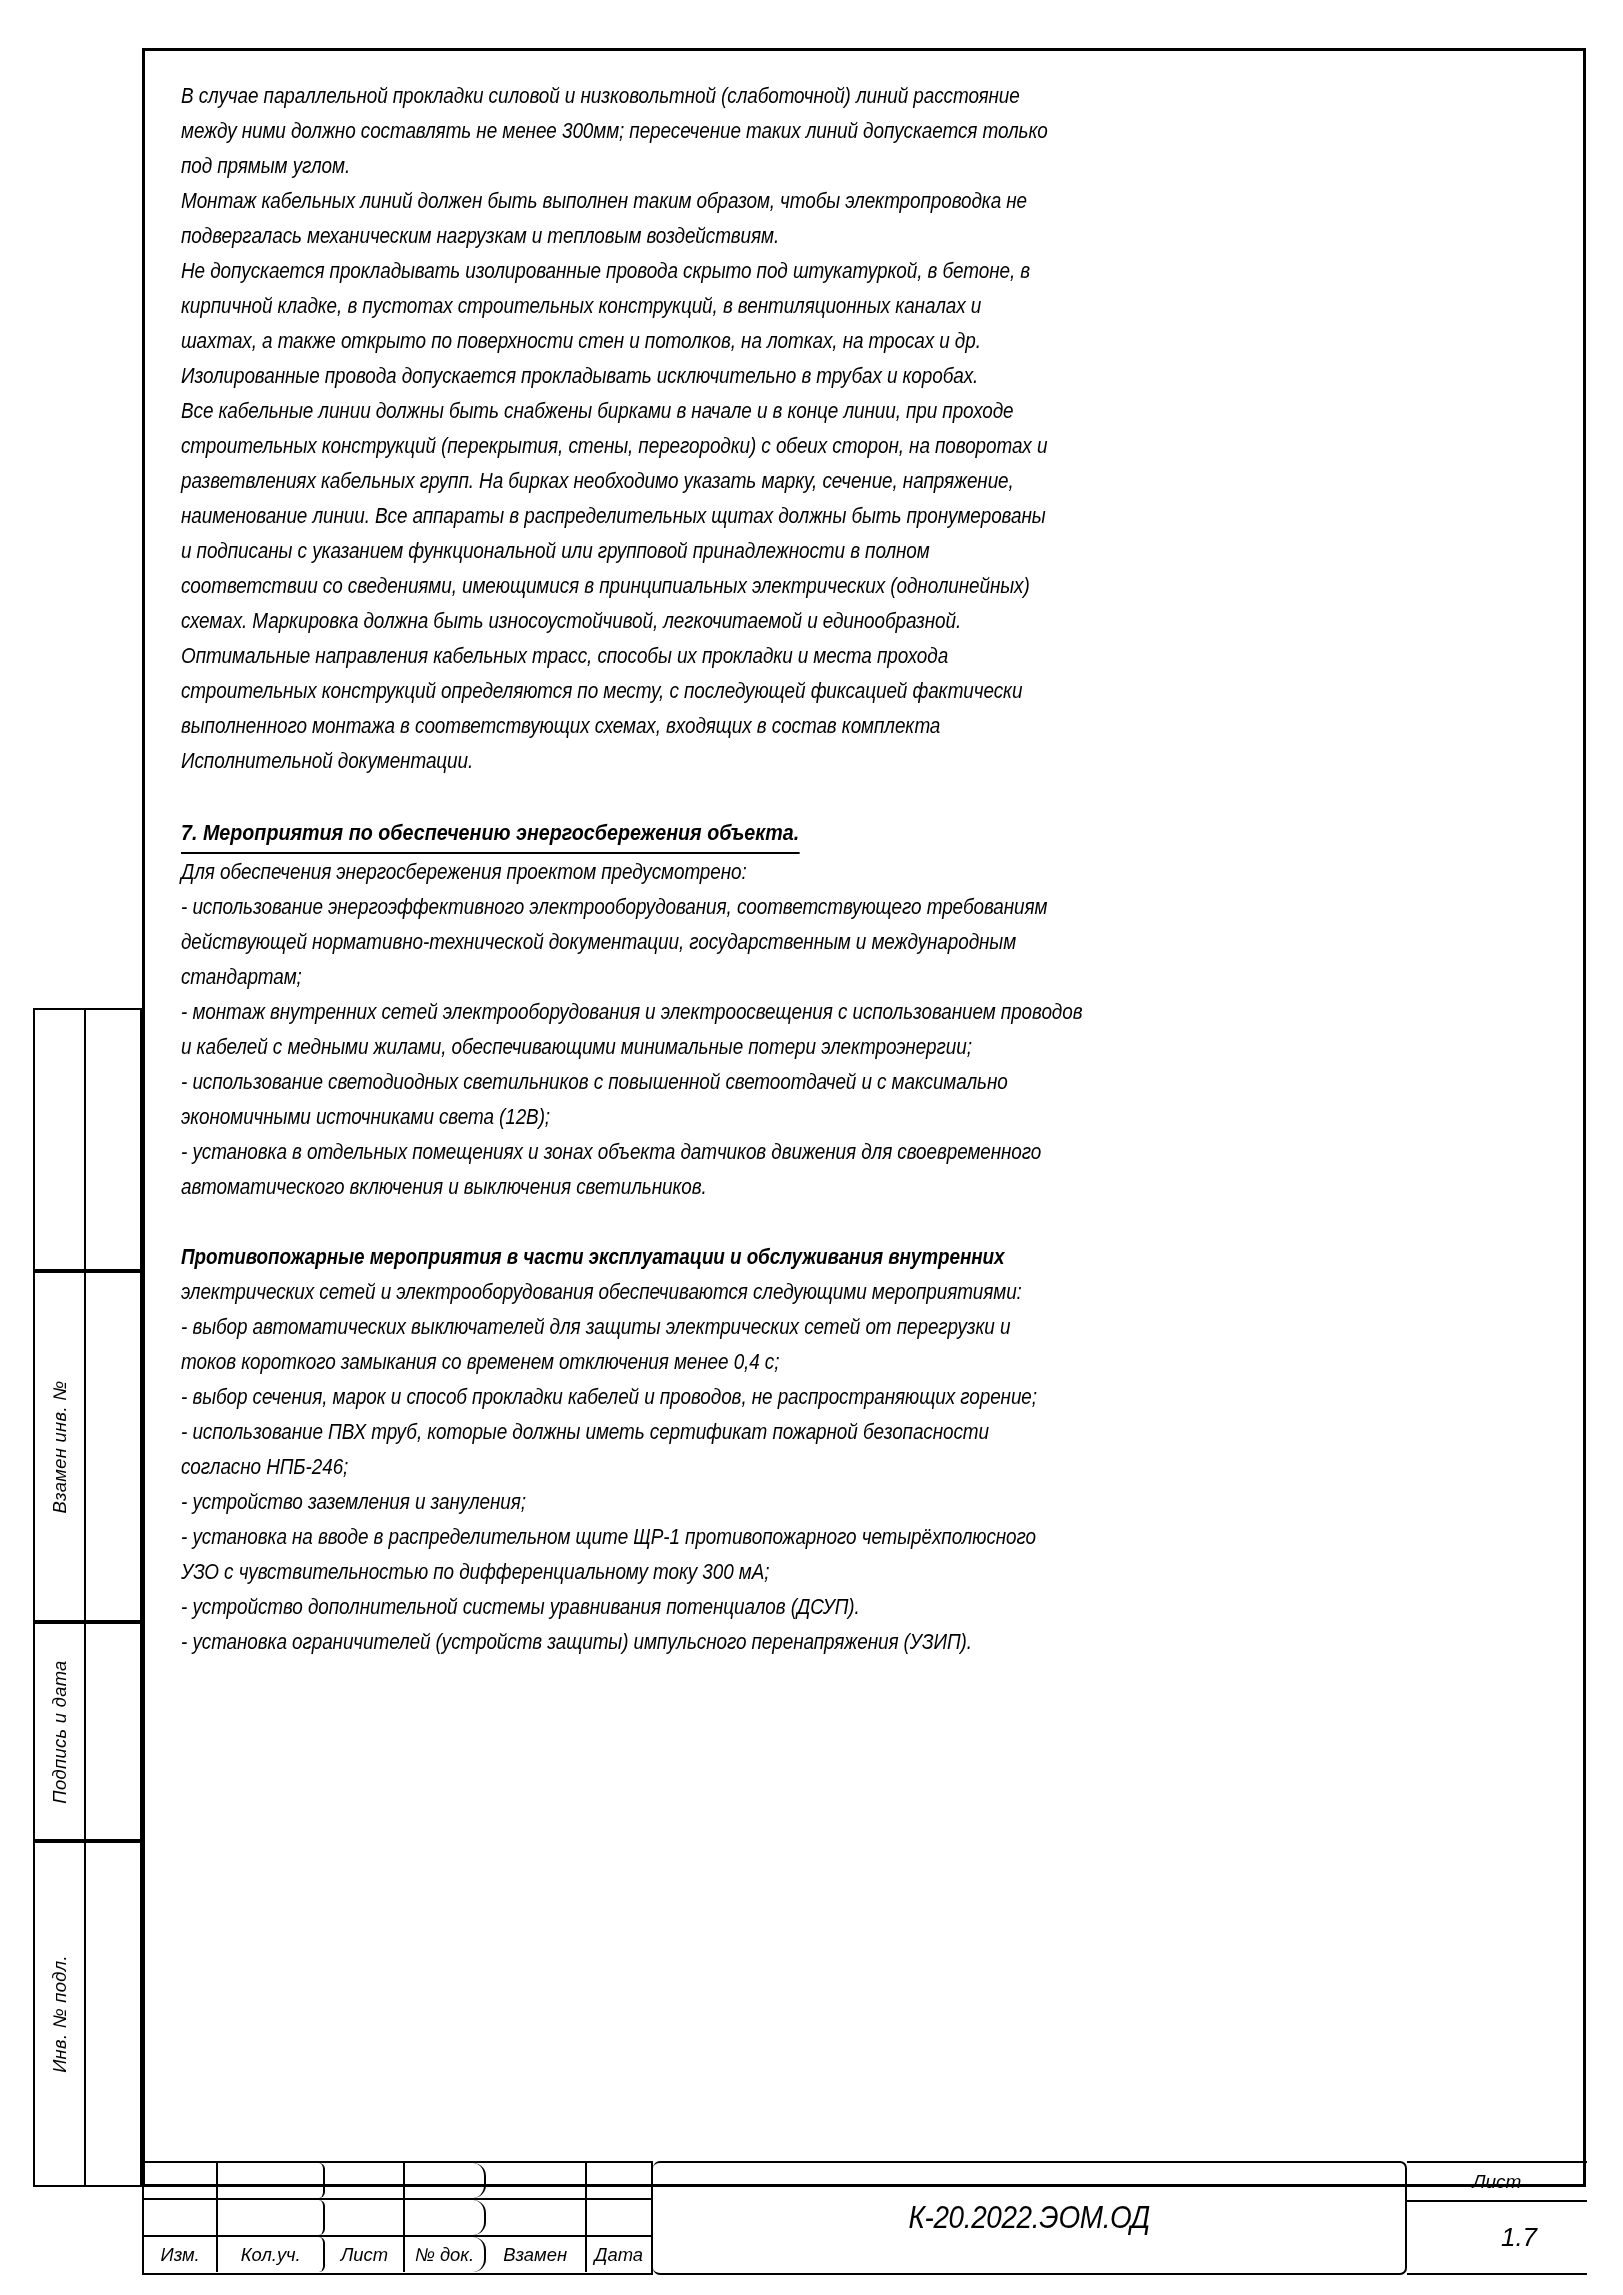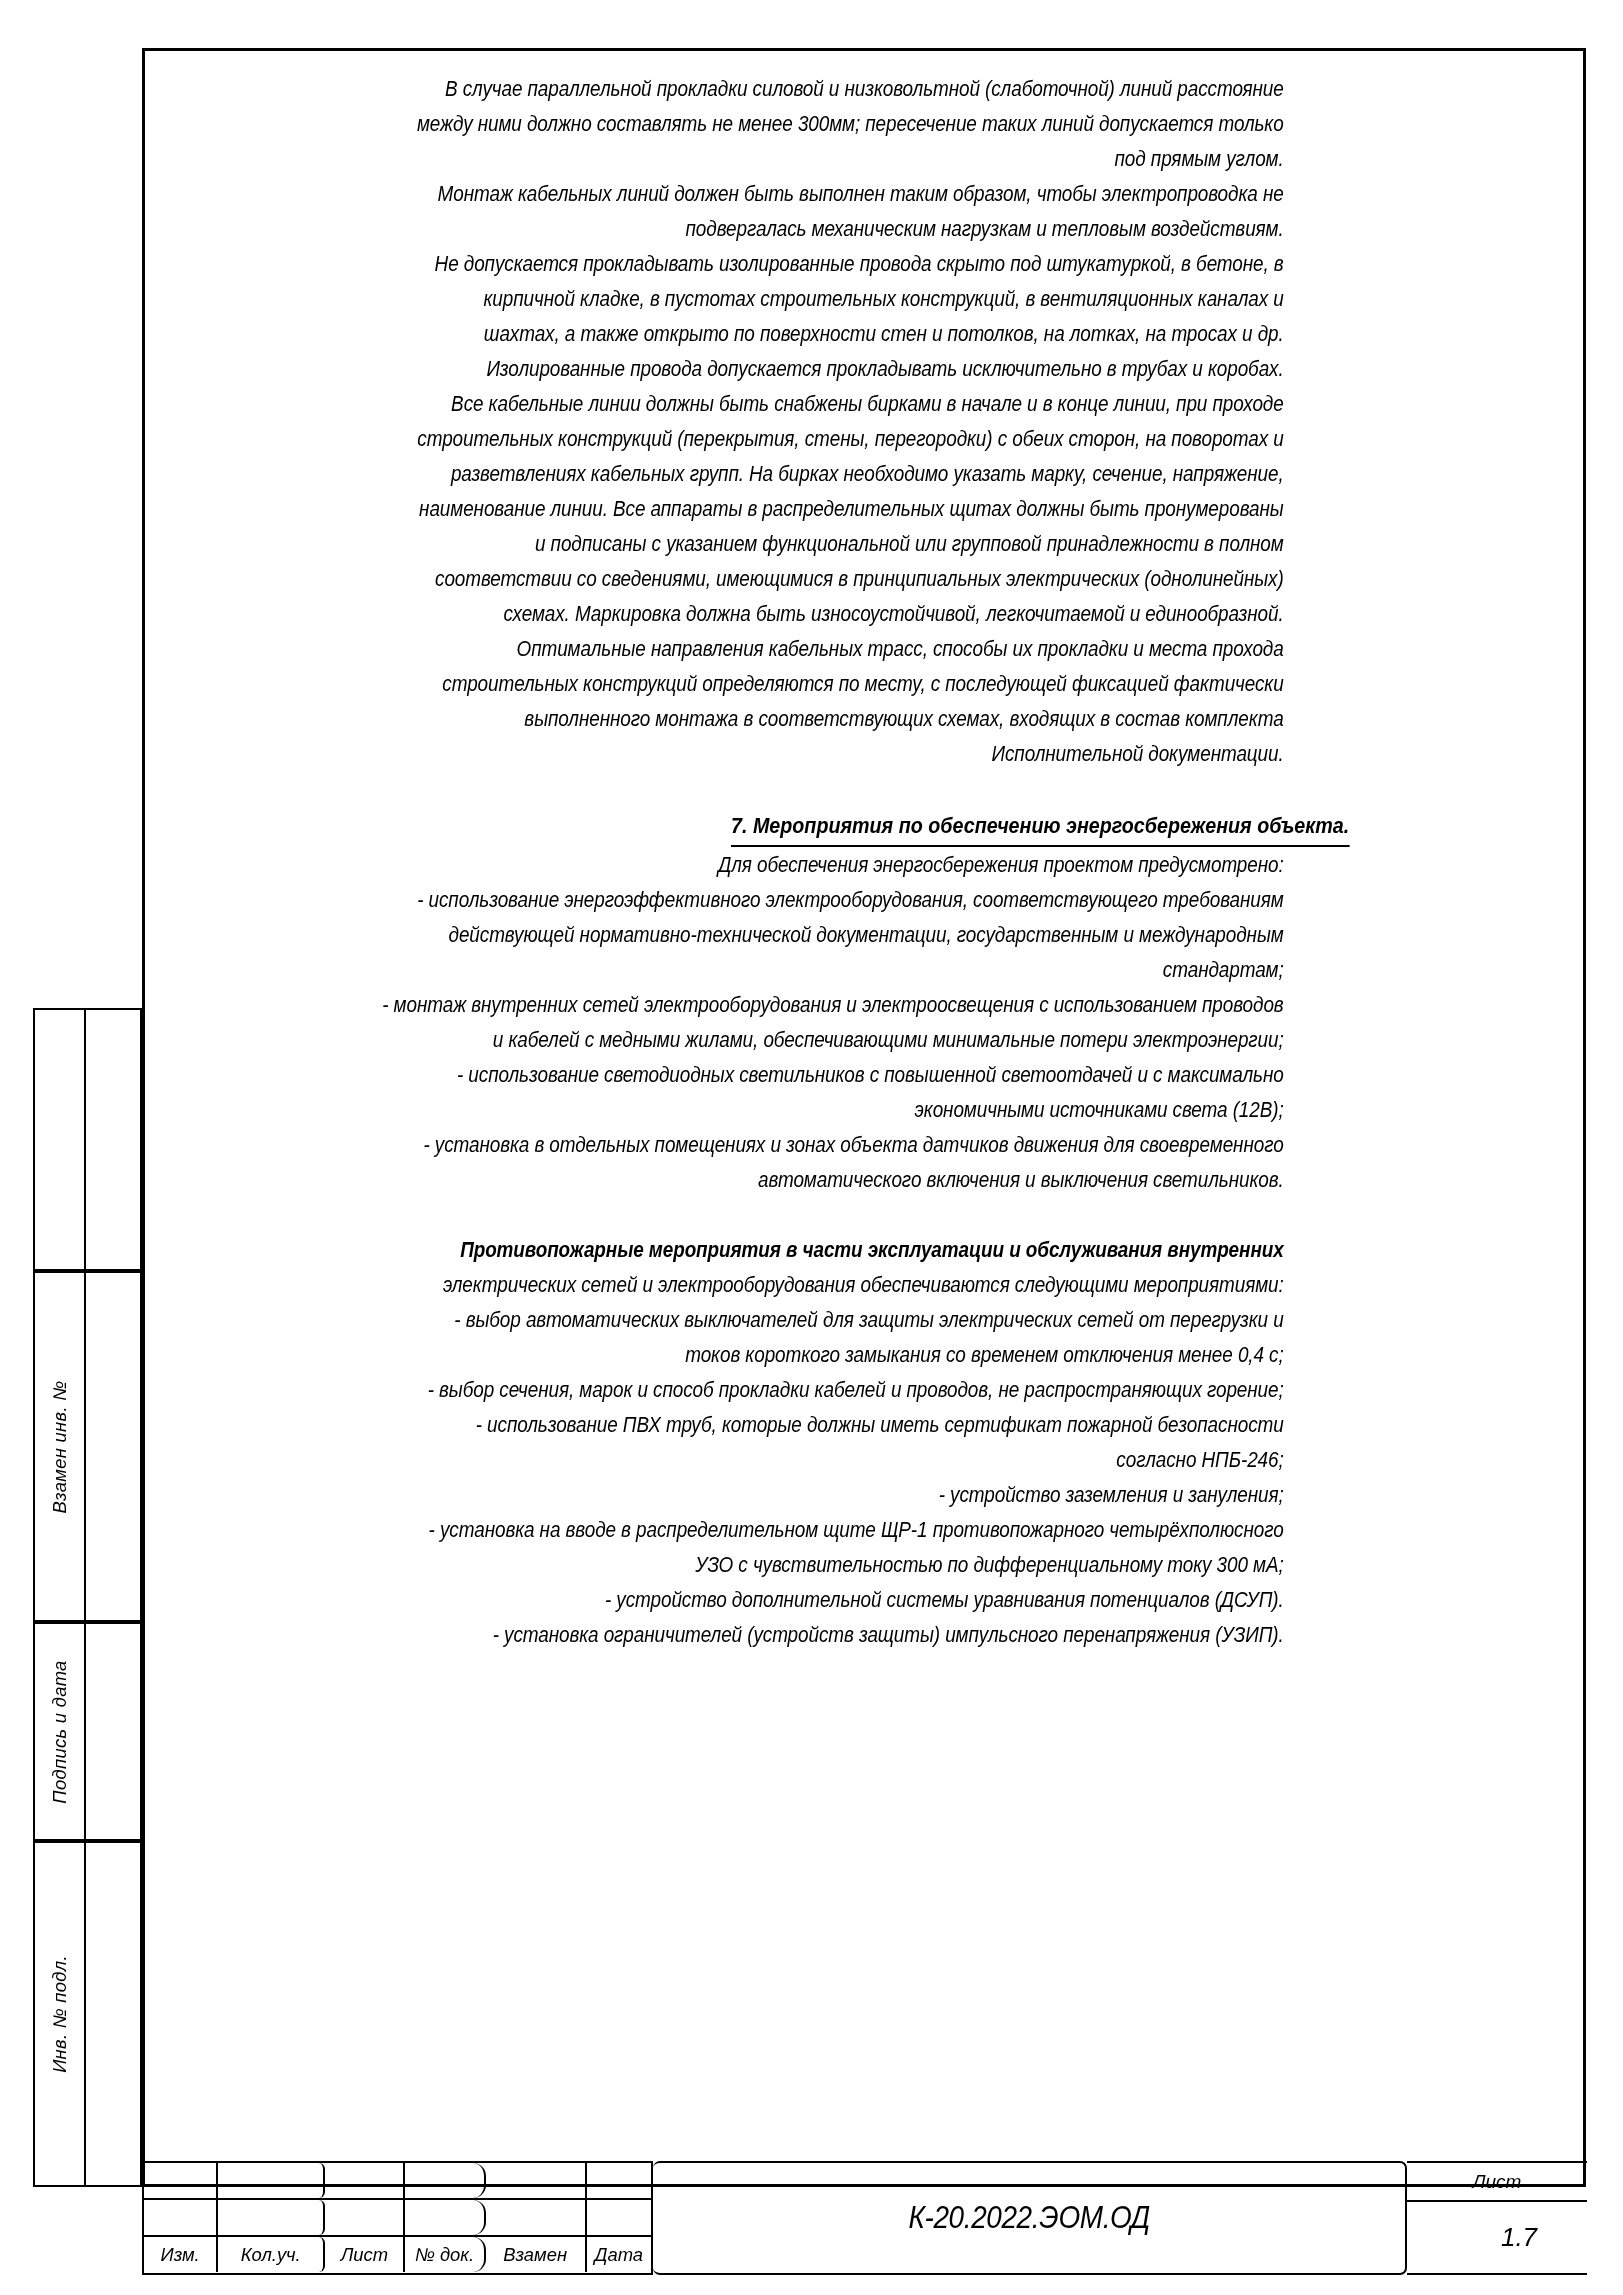--- a/index.html
+++ b/index.html
@@ -70,23 +70,22 @@
     width: 1444px;
     height: 2139px;
     border: 3.5px solid #000;
     box-sizing: border-box;
   }
 
   
   .text-body {
     position: absolute;
     left: 181px;
-    top: 72px;
+    top: 79px;
     width: 1253px;
-    text-align: right;
   }
   .ln {
     font-family: "Liberation Sans", sans-serif;
     font-style: italic;
     font-size: 21.5px;
     line-height: 35px;
     font-stretch: condensed;
     letter-spacing: -0.1px;
     white-space: nowrap;
     color: #000;
@@ -104,21 +103,21 @@
     line-height: 37px;
     font-stretch: condensed;
     white-space: nowrap;
     color: #000;
     display: inline-block;
     border-bottom: 2.6px solid #000;
     padding-bottom: 0.9px;
     transform: scaleX(0.88);
     transform-origin: left center;
   }
-  .heading-wrap { line-height: 40px; margin-left: 44px; }
+  .heading-wrap { line-height: 40px; }
 
   
   .titleblock {
     position: absolute;
     left: 142px;
     top: 2161px;
     width: 1444px;
     height: 114px;
     box-sizing: border-box;
   }

